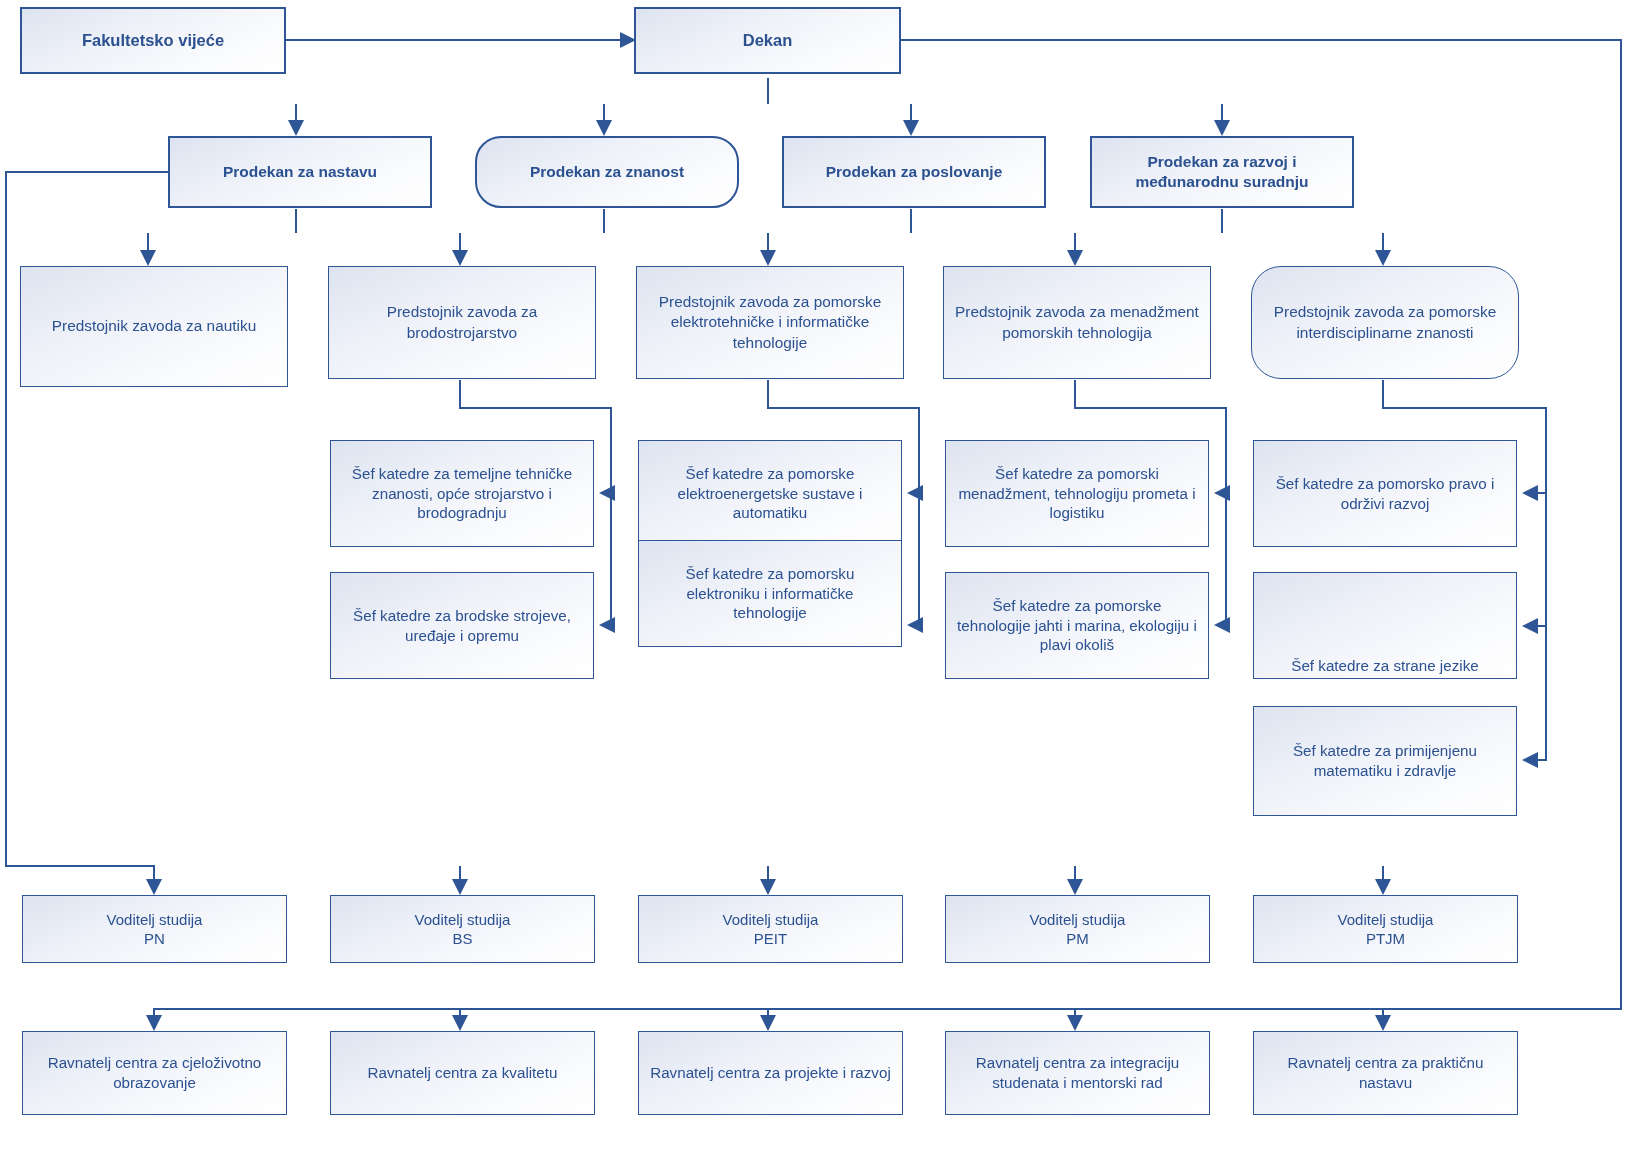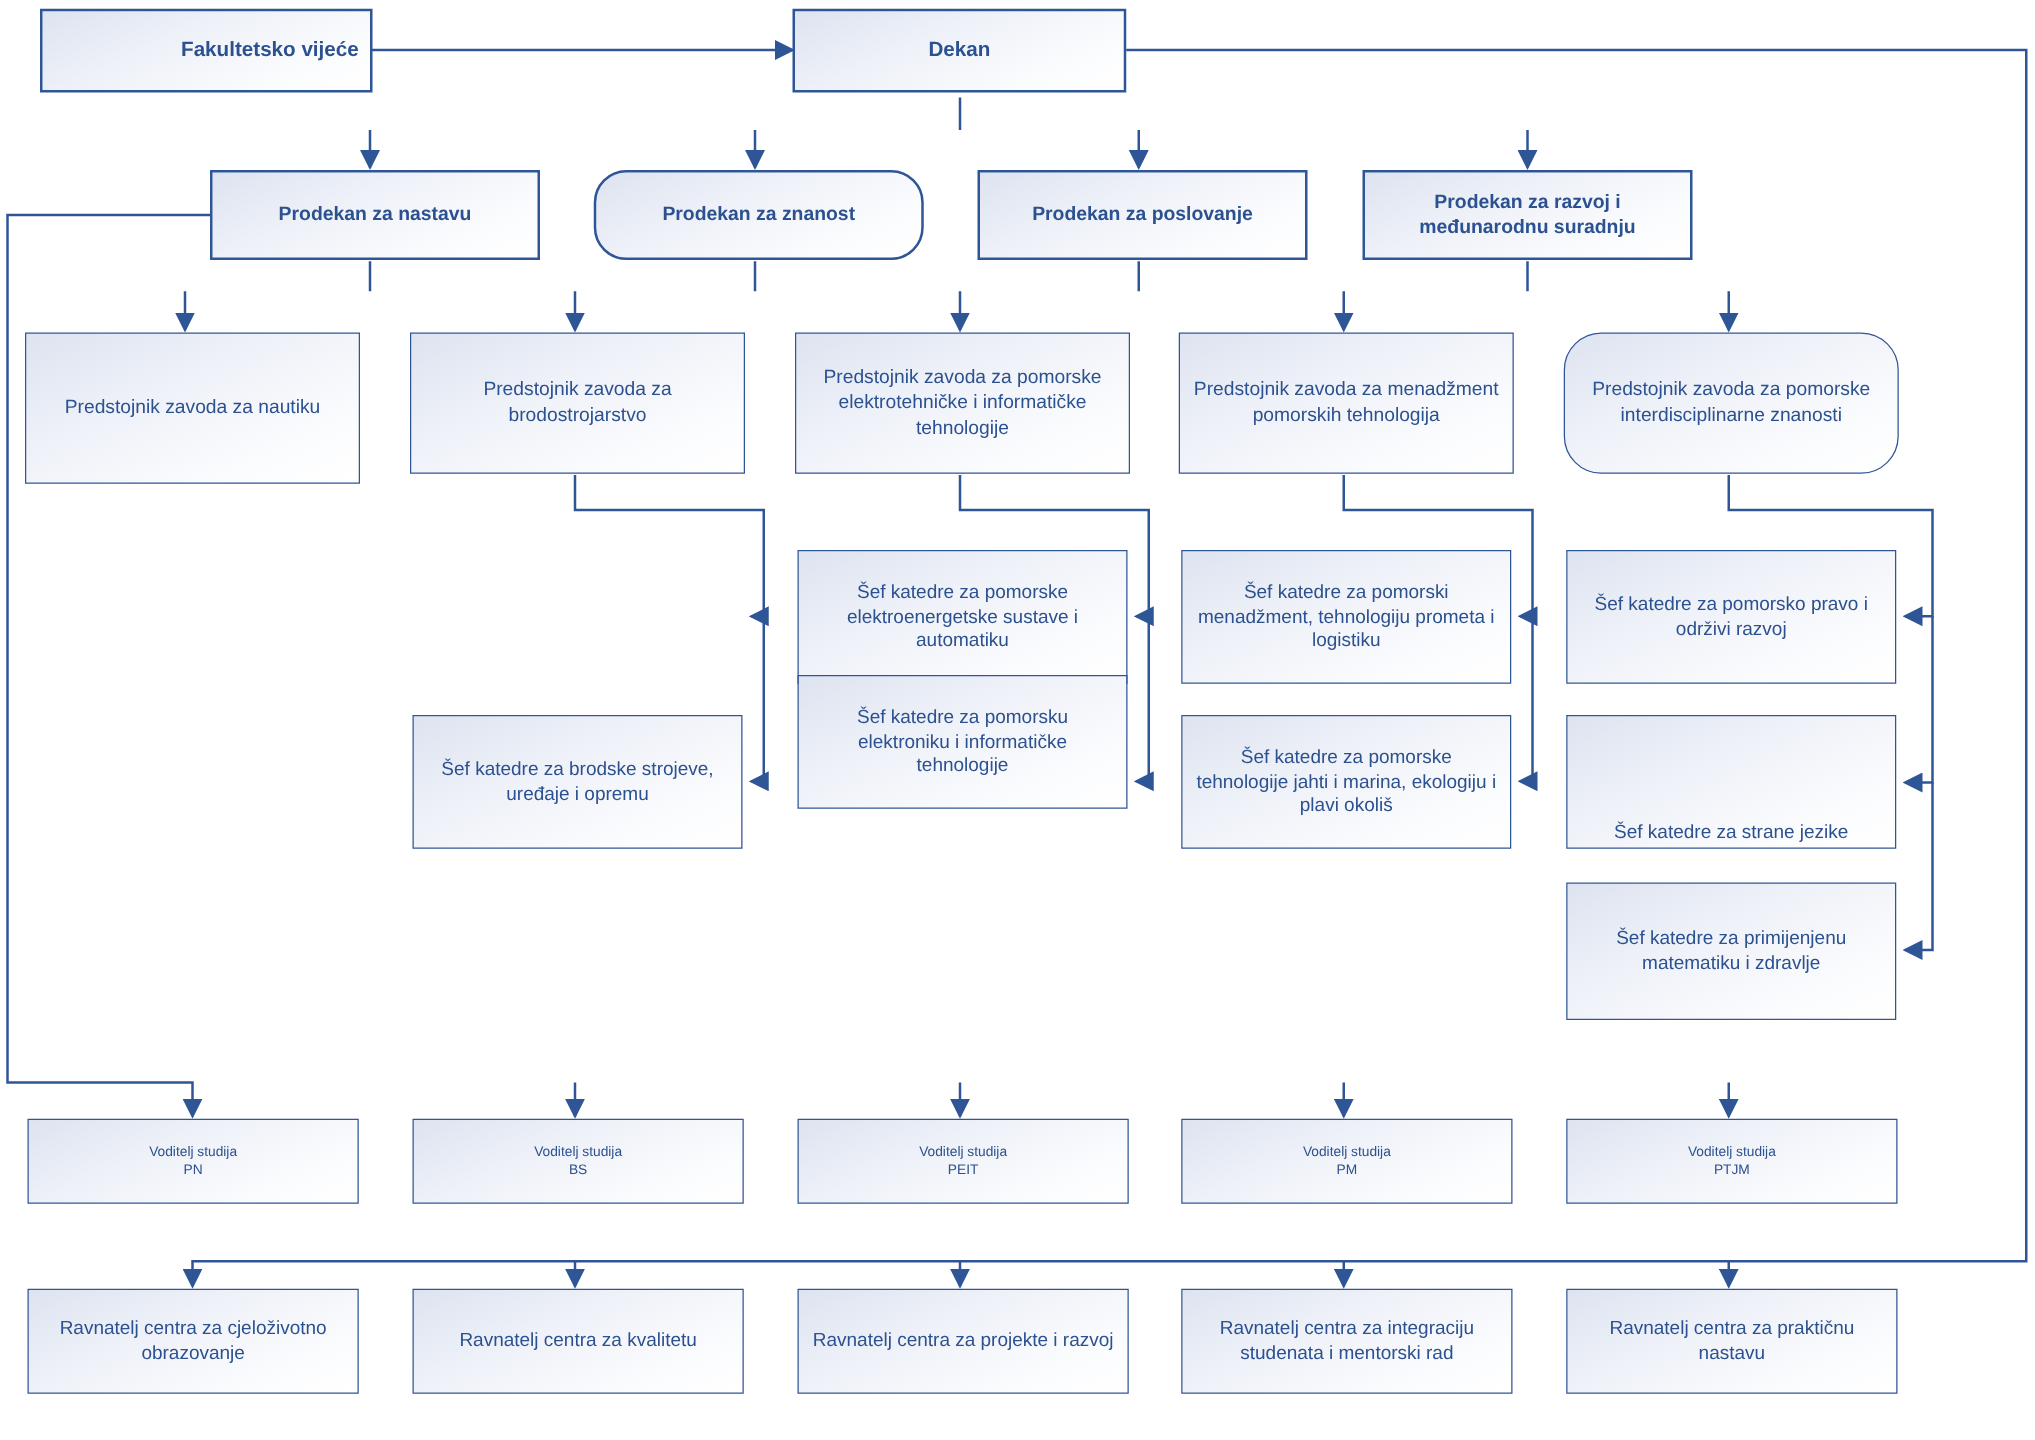--- a/index.html
+++ b/index.html
@@ -9,21 +9,21 @@
   .node{position:absolute;box-sizing:border-box;display:flex;align-items:center;
         justify-content:center;text-align:center;
         border:1.6px solid #2e5596;
         background:linear-gradient(155deg,#dde3f0 0%,#eef1f8 38%,#fbfcfe 78%,#ffffff 100%);
         color:#2b5190;line-height:1.30;padding:2px 9px;}
   .node span{display:block;width:100%;}
   .lvl1{font-weight:bold;font-size:16.5px;border-width:2.2px;}
   .lvl2{font-weight:bold;font-size:15.5px;border-width:2.2px;}
   .dept{font-size:15.4px;}
   .kat{font-size:15.2px;}
-  .stud{font-size:11px;}
+  .stud{font-size:15px;}
   .cent{font-size:15.2px;}
 </style>
 </head>
 <body>
 
 <div id="root">
 
   <svg id="wires" viewBox="0 0 1628 1152" width="1628" height="1152">
     <defs>
       <marker id="ad" viewBox="0 0 12 12" refX="10.5" refY="6" markerWidth="8" markerHeight="8" orient="auto">
@@ -65,21 +65,21 @@
       <path d="M1383,866 L1383,893"></path>
 
       <path d="M901,40 L1621,40 L1621,1009 L154,1009 L154,1029"></path>
       <path d="M460,1009 L460,1029"></path>
       <path d="M768,1009 L768,1029"></path>
       <path d="M1075,1009 L1075,1029"></path>
       <path d="M1383,1009 L1383,1029"></path>
     </g>
   </svg>
 
-  <div class="node lvl1" style="left:32px;top:7px;width:266px;height:67px;text-align:right;">
+  <div class="node lvl1" style="left:20px;top:7px;width:266px;height:67px;">
     <span>Fakultetsko vijeće</span>
   </div>
   <div class="node lvl1" style="left:634px;top:7px;width:267px;height:67px;">
     <span>Dekan</span>
   </div>
 
   <div class="node lvl2" style="left:168px;top:136px;width:264px;height:72px;">
     <span>Prodekan za nastavu</span>
   </div>
   <div class="node lvl2" style="left:475px;top:136px;width:264px;height:72px;border-radius:26px;">
@@ -101,20 +101,23 @@
   <div class="node dept" style="left:636px;top:266px;width:268px;height:113px;">
     <span>Predstojnik zavoda za pomorske elektrotehničke i informatičke tehnologije</span>
   </div>
   <div class="node dept" style="left:943px;top:266px;width:268px;height:113px;">
     <span>Predstojnik zavoda za menadžment pomorskih tehnologija</span>
   </div>
   <div class="node dept" style="left:1251px;top:266px;width:268px;height:113px;border-radius:30px;">
     <span>Predstojnik zavoda za pomorske interdisciplinarne znanosti</span>
   </div>
 
+  <div class="node kat" style="left:330px;top:440px;width:264px;height:107px;">
+    <span>Šef katedre za temeljne tehničke znanosti, opće strojarstvo i brodogradnju</span>
+  </div>
   <div class="node kat" style="left:330px;top:572px;width:264px;height:107px;">
     <span>Šef katedre za brodske strojeve, uređaje i opremu</span>
   </div>
 
   <div class="node kat" style="left:638px;top:440px;width:264px;height:107px;">
     <span>Šef katedre za pomorske elektroenergetske sustave i automatiku</span>
   </div>
   <div class="node kat" style="left:638px;top:540px;width:264px;height:107px;">
     <span>Šef katedre za pomorsku elektroniku i informatičke tehnologije</span>
   </div>

